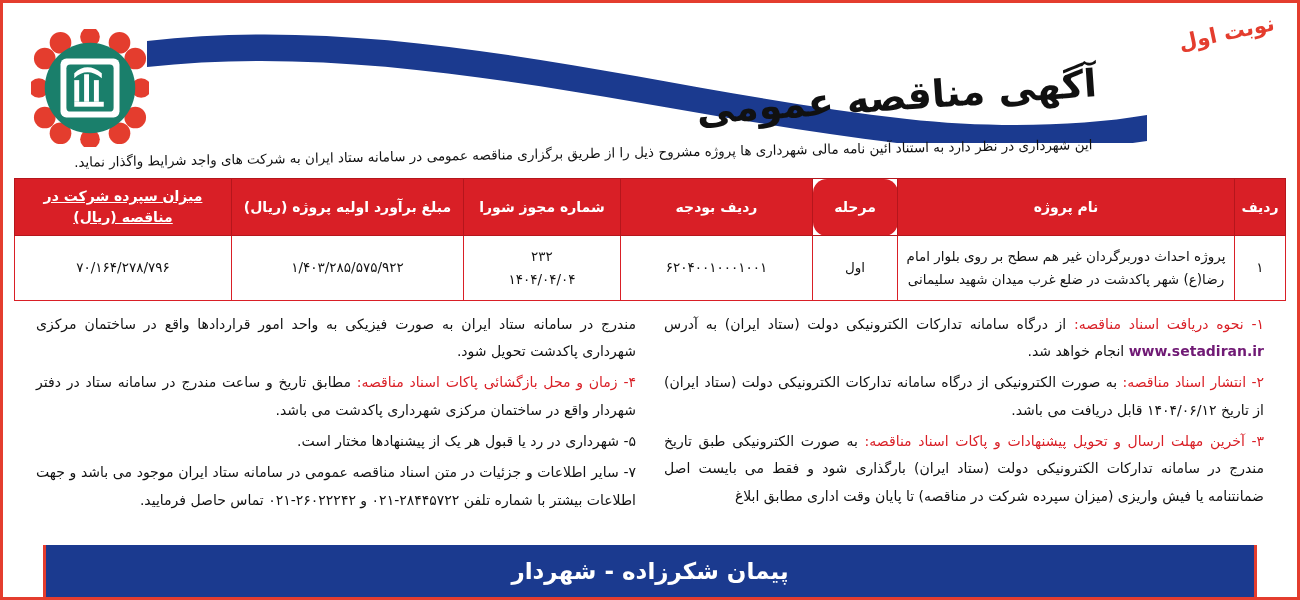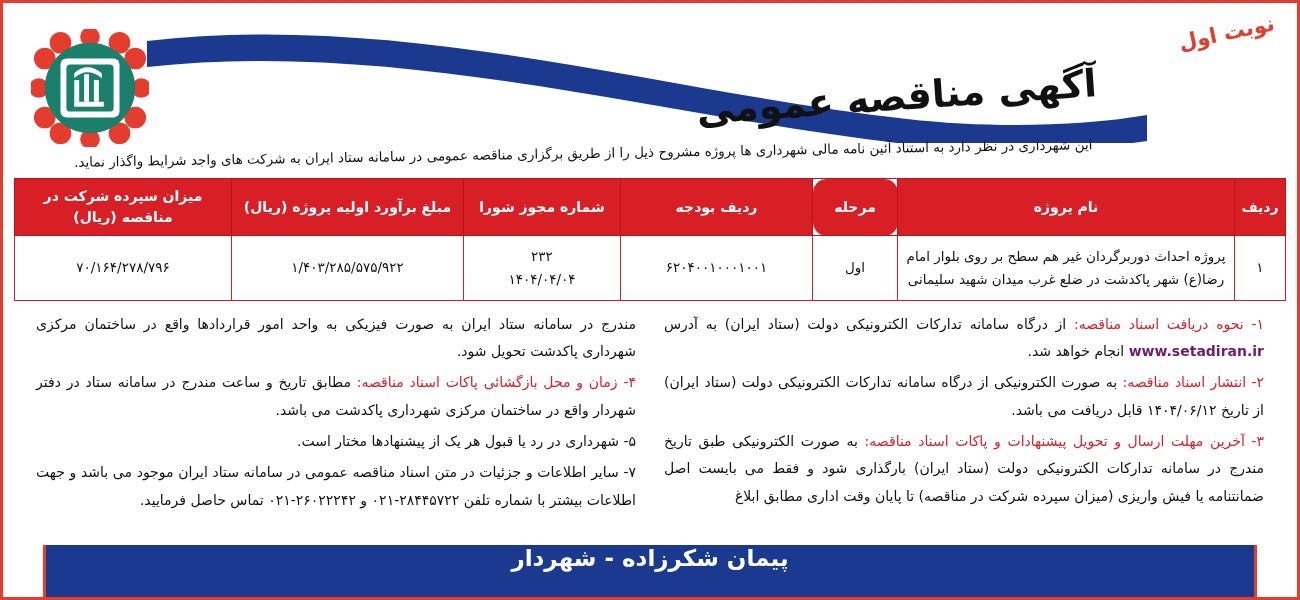--- a/index.html
+++ b/index.html
@@ -86,21 +86,21 @@
     padding:9px 4px;
     line-height:1.7;
     background:#fff;
   }
   .col-row{width:44px;}
   .col-name{width:330px;}
   .col-stage{width:78px;border-radius:14px;}
   .col-budget{width:185px;}
   .col-permit{width:150px;}
   .col-amount{width:225px;}
-  .col-deposit{width:210px;}
+  .col-deposit{width:210px;text-decoration:underline;}
   
   .body-wrap{
     display:flex;
     width:1244px;
     margin:10px auto 0;
     direction:rtl;
     position:relative;
   }
   .col-right, .col-left{
     width:50%;
@@ -125,21 +125,21 @@
     font-weight:bold;
     letter-spacing:3px;
   }
   
   .footer{
     position:absolute;
     bottom:0;left:0;right:0;
     height:52px;
     background:#1b3a8f;
     display:flex;
-    align-items:flex-start;
+    align-items:center;
     justify-content:center;
   }
   .footer-inner{
     color:#fff;
     font-size:23px;
     font-weight:bold;
     letter-spacing:1px;
   }
   .footer-cap{
     position:absolute;

